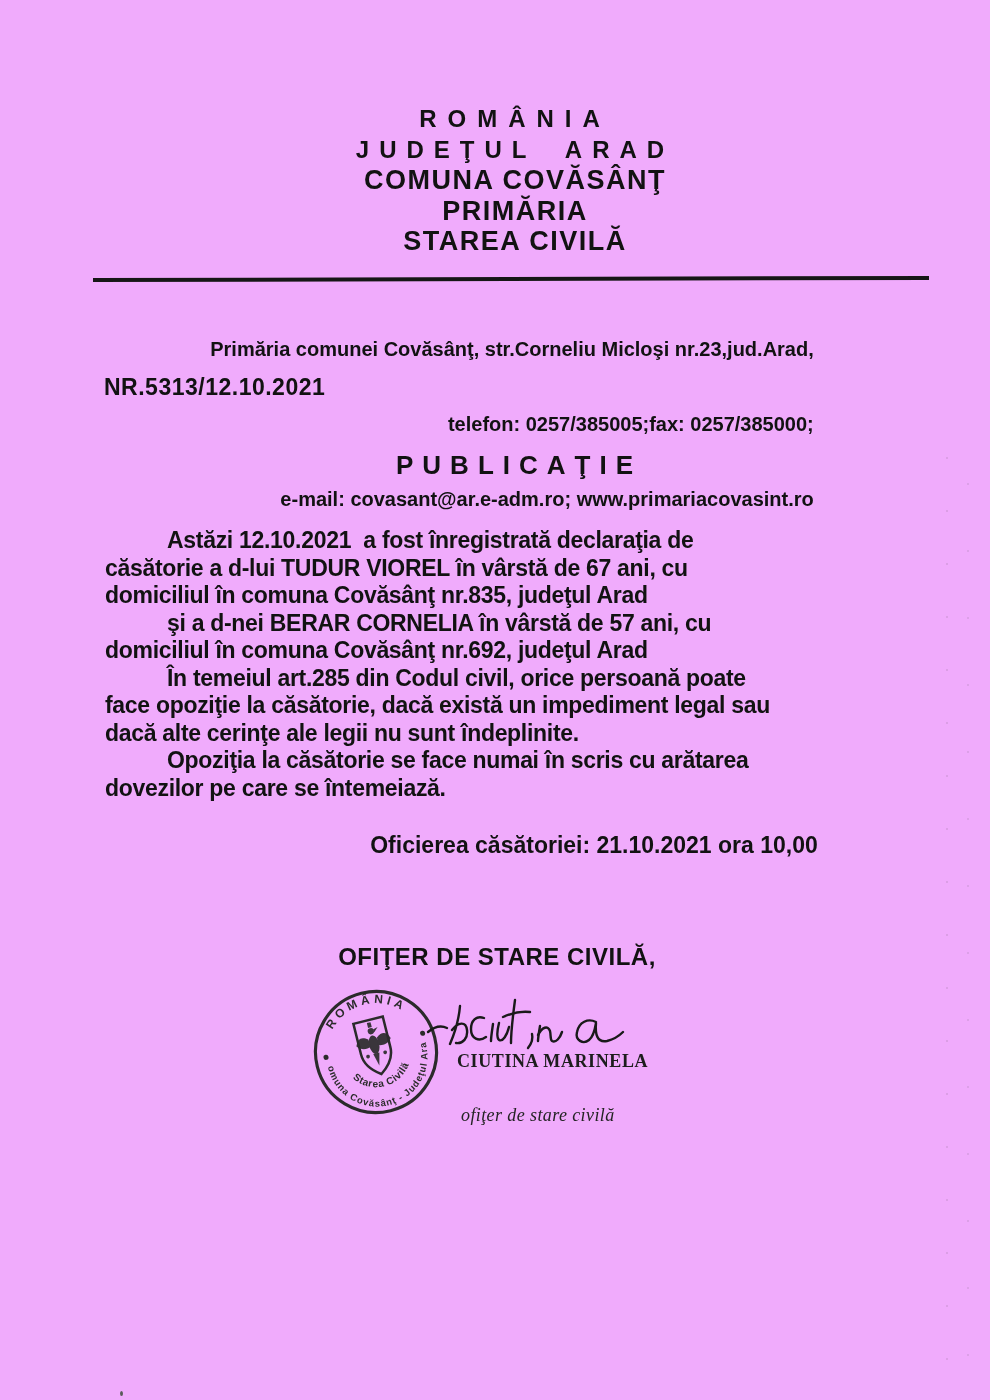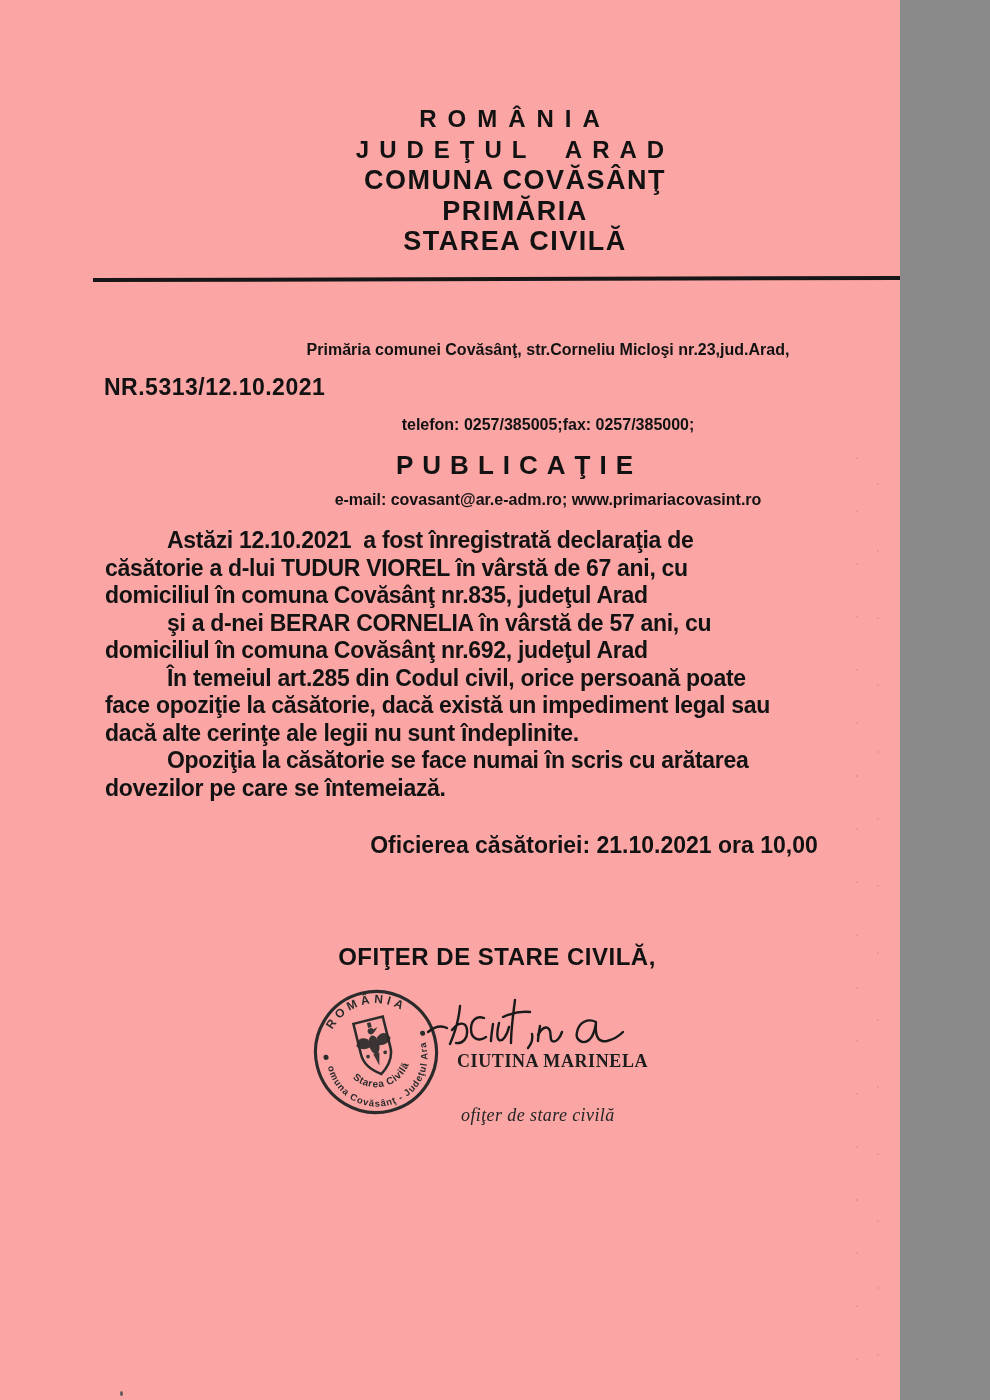--- a/index.html
+++ b/index.html
@@ -1,38 +1,38 @@
 <!DOCTYPE html>
 <html><head>
 <meta charset="utf-8">
 <title>PUBLICAŢIE</title>
 <style>
   * { margin:0; padding:0; box-sizing:border-box; }
   html,body { background:#8a8a8a; }
   .page {
-    position:relative; width:900px; height:1400px; background:#fca5a5;
+    position:relative; width:990px; height:1400px; background:#f0abfc;
     overflow:hidden;
     font-family:"Liberation Sans","DejaVu Sans",sans-serif;
     color:#121212;
     -webkit-font-smoothing:antialiased;
   }
   
   .letterhead { position:absolute; top:104px; left:40px; width:950px; text-align:center; font-weight:bold; }
   .lh-line { line-height:30.5px; white-space:pre; }
   .lh-country   { font-size:24px; letter-spacing:11px; }
   .lh-county    { font-size:24px; letter-spacing:10px; word-spacing:13px; }
   .lh-commune   { font-size:27px; letter-spacing:1.5px; }
   .lh-institution{ font-size:27px; letter-spacing:1.5px; }
   .lh-department{ font-size:27px; letter-spacing:1.5px; }
   
   .divider { position:absolute; left:93px; top:277px; width:836px; height:4px;
              background:#161616; transform:rotate(-0.15deg); }
   
   .contact { position:absolute; top:287px; left:512px; transform:translateX(-50%);
-             text-align:center; font-weight:bold; font-size:16px; line-height:25px; white-space:pre;margin-left:36px; }
+             text-align:right; font-weight:bold; font-size:20px; line-height:25px; white-space:pre; }
   
   .regnum { position:absolute; left:104px; top:374px; font-weight:bold; font-size:23px; letter-spacing:0.5px; }
   
   .doc-title { position:absolute; top:450px; left:519px; transform:translateX(-50%);
                font-weight:bold; font-size:26px; letter-spacing:9px; white-space:pre; }
   
   .body-text { position:absolute; left:105px; top:527px; width:830px;
                font-weight:bold; font-size:23px; line-height:27.5px; letter-spacing:-0.3px; }
   .bline { white-space:pre; }
   .ind { padding-left:62px; }

